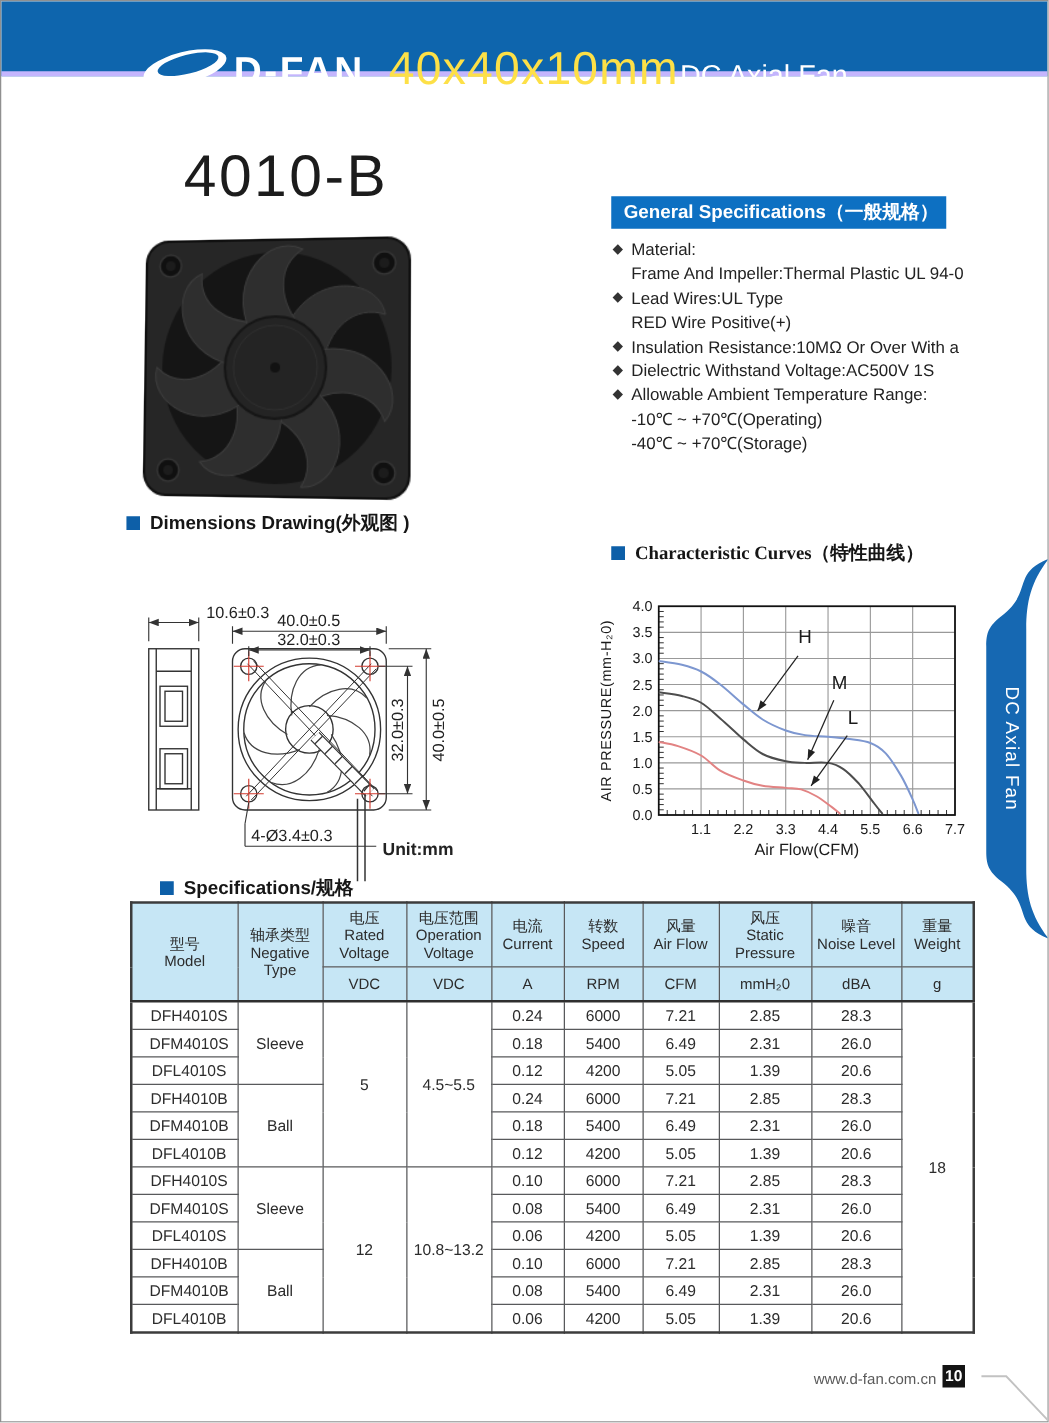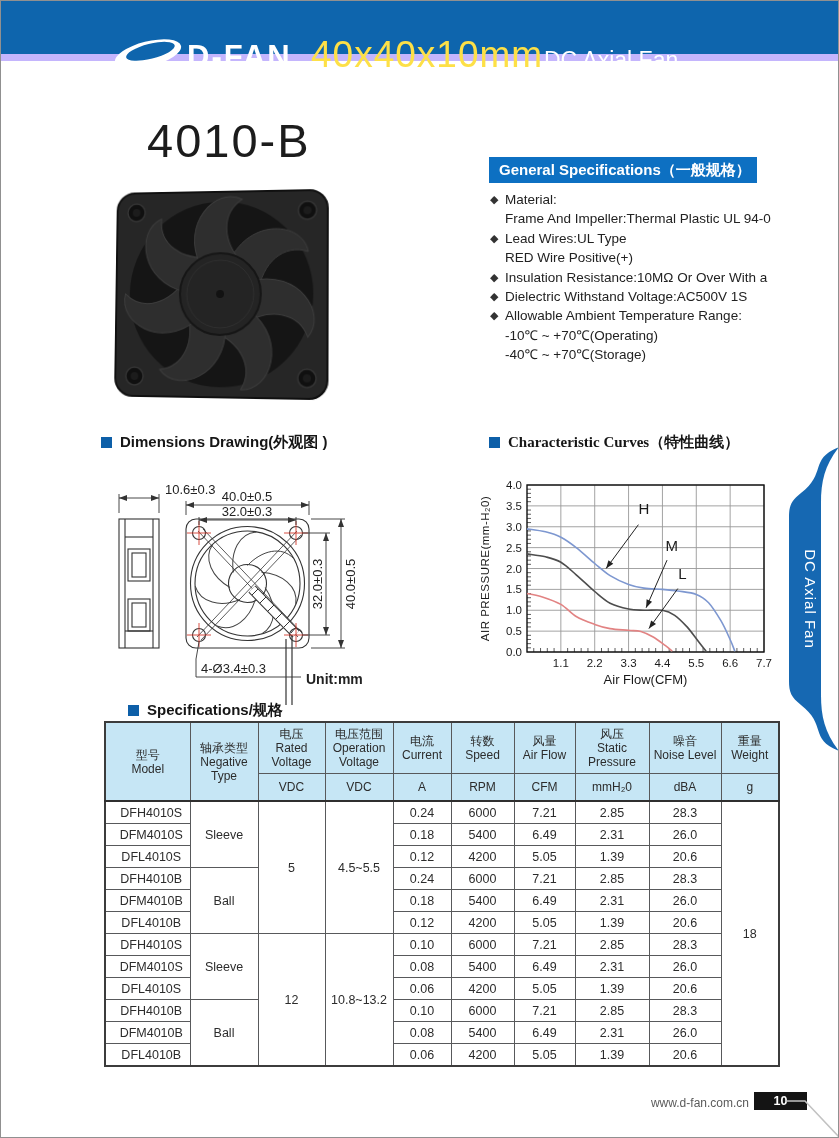--- a/index.html
+++ b/index.html
@@ -1,39 +1,39 @@
 <!DOCTYPE html>
 <html><head>
 <meta charset="utf-8">
 <style>
   html,body{margin:0;padding:0;background:#e8e8e8;font-family:"Liberation Sans",sans-serif;}
   .page{position:relative;width:839px;height:1138px;background:#fff;border:1px solid #909090;
         box-sizing:border-box;overflow:hidden;margin:0 auto;}
   
   .banner{position:absolute;left:0;top:0;width:100%;height:60px;background:#0e65ad;
-          border-bottom:7px solid #c4b5fd;box-sizing:border-box;padding-left:48px;}
+          border-bottom:4px solid #c4b5fd;box-sizing:border-box;padding-left:48px;}
   .brand{position:absolute;left:186px;top:38px;color:#fff;font-size:31px;font-weight:bold;letter-spacing:2px;}
   .sizeTitle{position:absolute;left:310px;top:33px;color:#fde047;font-size:37px;font-weight:500;letter-spacing:1px;}
   .subTitle{position:absolute;left:543px;top:46px;color:#fff;font-size:23px;font-weight:500;}
   .logo{position:absolute;left:108px;top:35px;}
   
   .modelTitle{position:absolute;left:146px;top:112px;font-size:47px;color:#1c1c1c;letter-spacing:2px;}
   .fanPhoto{position:absolute;left:106px;top:186px;transform:perspective(900px) rotateY(-9deg) rotateX(3deg);}
   
   .gsBar{position:absolute;left:488px;top:156px;width:268px;height:26px;background:#0d70c2;
          color:#fff;font-size:15px;font-weight:600;line-height:26px;padding-left:10px;box-sizing:border-box;}
   .gsList{position:absolute;left:489px;top:189px;width:310px;font-size:13.5px;color:#222;}
   .gsList .ln{display:flex;line-height:19.4px;}
   .gsList .dm{width:15px;flex:none;font-size:11px;color:#333;}
   
   .secTitle{position:absolute;font-size:15px;font-weight:bold;color:#161616;display:flex;align-items:center;gap:8px;}
   .sq{width:11px;height:11px;background:#0d5fa8;flex:none;}
   
   .foot-site{position:absolute;left:620px;top:1095px;width:128px;text-align:right;font-size:12px;color:#5a5a5a;}
-  .foot-page{position:absolute;left:753px;top:1091px;width:53px;height:18px;background:#141414;color:#fff;
+  .foot-page{position:absolute;left:753px;top:1091px;width:18px;height:18px;background:#141414;color:#fff;
              font-size:12.5px;font-weight:bold;text-align:center;line-height:18px;}
   .foot-line{position:absolute;left:784px;top:1091px;}
   
   .tblWrap{position:absolute;left:103px;top:720px;}
   table.spec{border-collapse:collapse;table-layout:fixed;width:674px;font-size:12.5px;color:#2c2c2c;}
   table.spec th,table.spec td{border:1px solid #58595b;padding:0;text-align:center;}
   table.spec th{background:#c6e6f5;font-weight:normal;font-size:12px;line-height:14px;white-space:pre-line;}
   table.spec thead tr.r1 th{height:50px;}
   table.spec thead tr.r2 th{height:26px;}
   table.spec thead{border-bottom:2px solid #2f2f2f;}
@@ -130,21 +130,21 @@
       <div class="ln">
         <span class="dm"></span>
         <span>-10℃ ~ +70℃(Operating)</span>
       </div>
       <div class="ln">
         <span class="dm"></span>
         <span>-40℃ ~ +70℃(Storage)</span>
       </div>
     </div>
 
-  <div class="secTitle" style="left:100px;top:432px;">
+  <div class="secTitle" style="left:100px;top:408px;">
     <span class="sq"></span>
     <span>Dimensions Drawing(外观图 )</span>
   </div>
   <div class="secTitle" style="left:488px;top:432px;font-family:Liberation Serif, serif;">
     <span class="sq"></span>
     <span>Characteristic Curves（特性曲线）</span>
   </div>
 
   <div style="position:absolute;left:100px;top:460px;">
     <svg width="375" height="250" viewBox="0 0 375 250">

